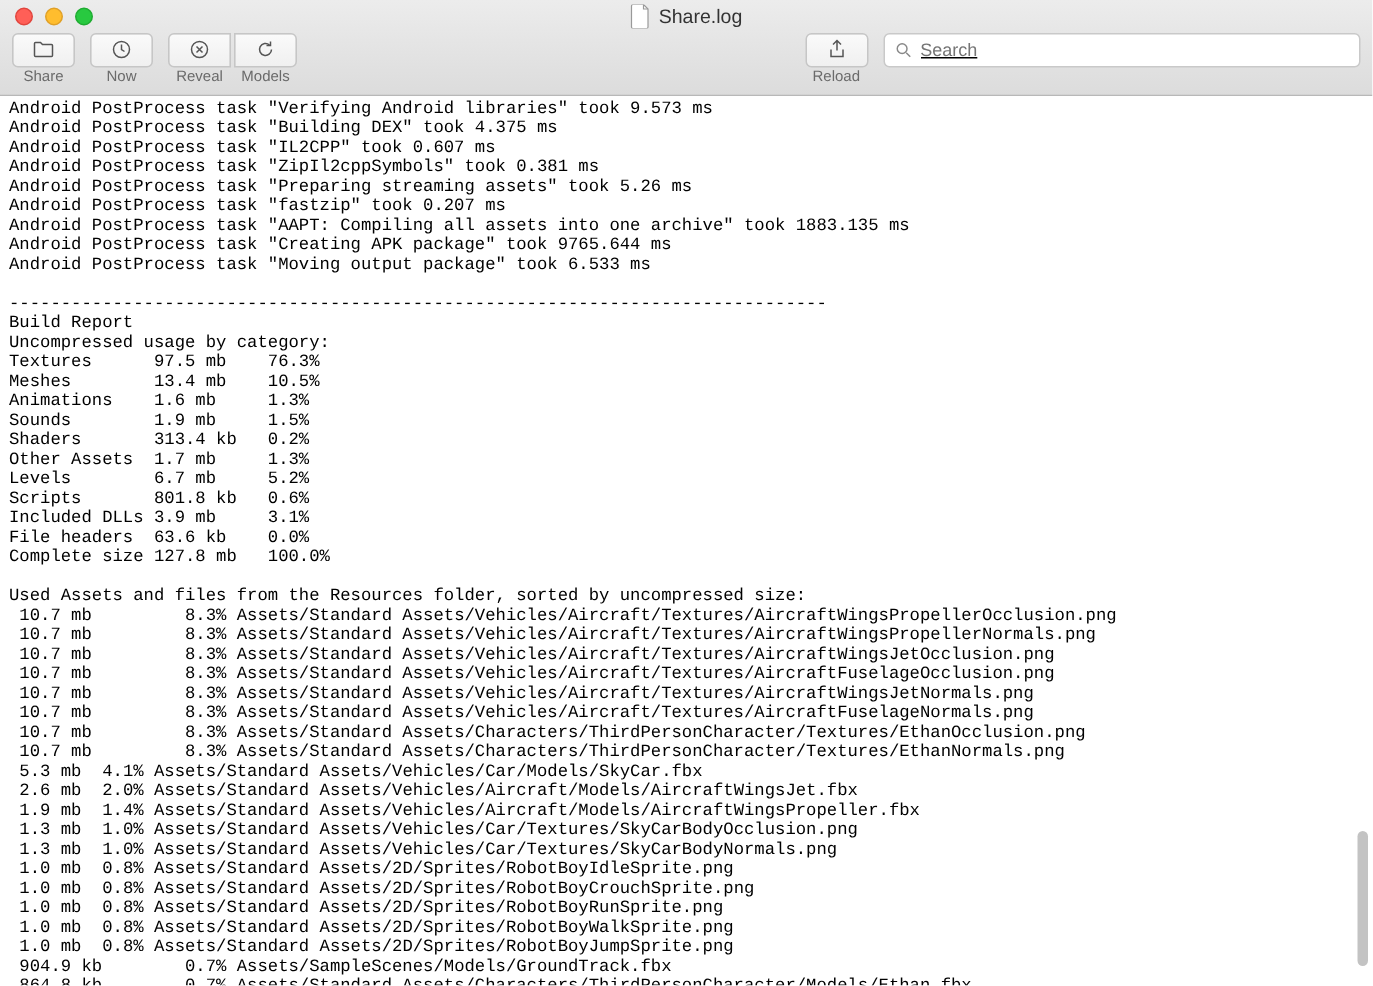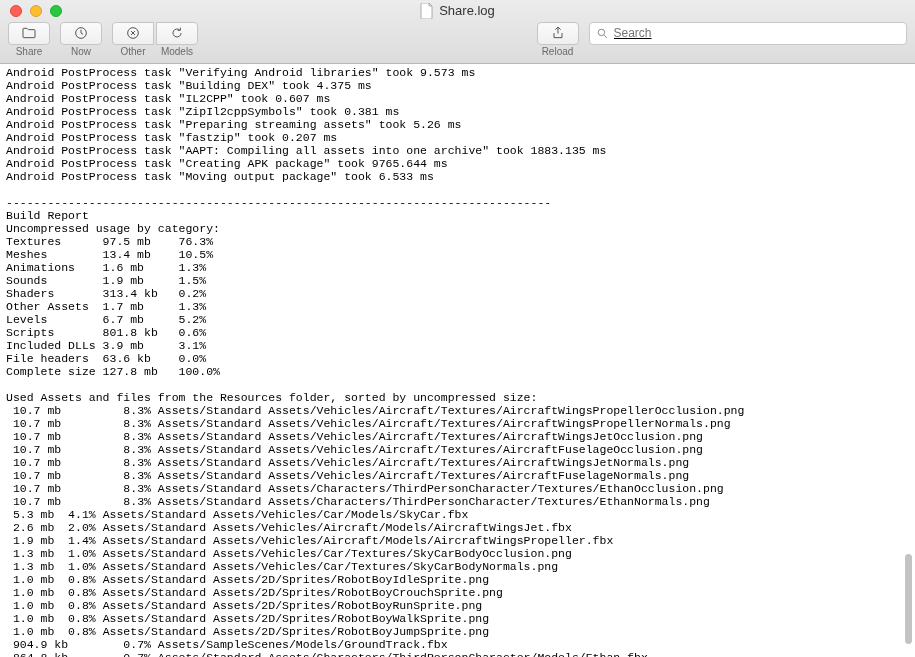--- a/index.html
+++ b/index.html
@@ -180,21 +180,21 @@
       <span class="toolbar-label">Now</span>
     </div>
     <div class="toolbar-group">
       <div class="toolbar-item">
         <div class="toolbar-btn" style="border-top-right-radius:0;border-bottom-right-radius:0;">
           <svg viewBox="0 0 24 24">
               <circle cx="12" cy="12" r="8" fill="none" stroke="#555" stroke-width="1.5"></circle>
               <path d="M9 9l6 6M15 9l-6 6" stroke="#555" stroke-width="1.5"></path>
             </svg>
         </div>
-        <span class="toolbar-label">Other</span>
+        <span class="toolbar-label">Reveal</span>
       </div>
       <div class="toolbar-item">
         <div class="toolbar-btn" style="border-top-left-radius:0;border-bottom-left-radius:0;">
           <svg viewBox="0 0 24 24">
               <path d="M18 12a6 6 0 1 1-2-4.5" fill="none" stroke="#555" stroke-width="1.5"></path>
               <path d="M17 4v4h-4" fill="none" stroke="#555" stroke-width="1.5"></path>
             </svg>
         </div>
         <span class="toolbar-label">Models</span>
       </div>

